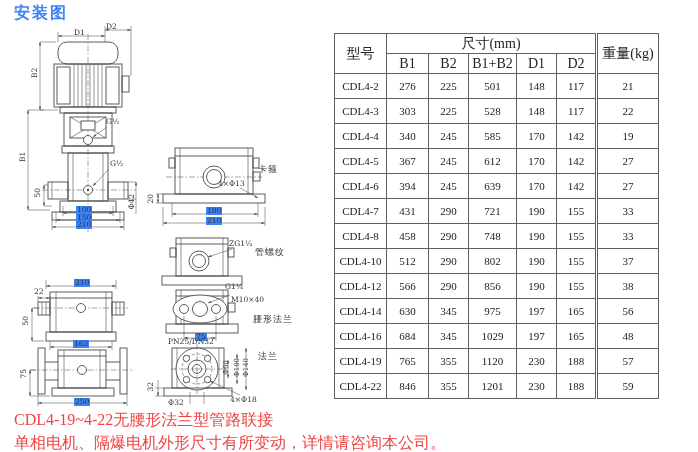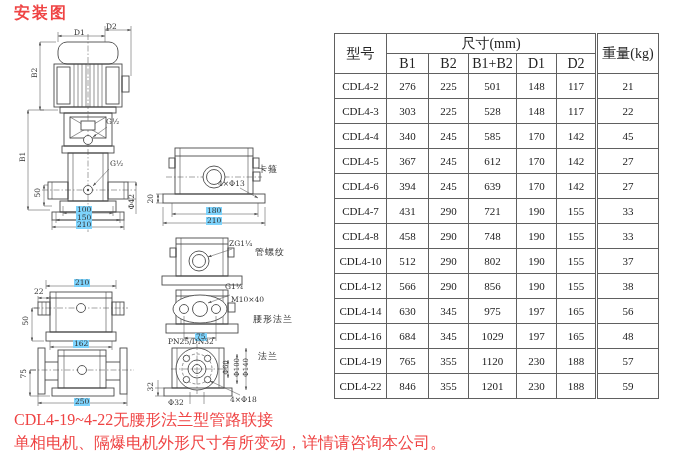--- a/index.html
+++ b/index.html
@@ -1,24 +1,24 @@
 <!DOCTYPE html>
 <html><head>
 <meta charset="utf-8">
 <style>
   html,body{margin:0;padding:0;background:#fff;}
   .page{position:relative;width:698px;height:452px;background:#fff;overflow:hidden;
         font-family:"Liberation Serif",serif;color:#222;}
-  .big-title{position:absolute;margin:0;font:bold 16px "Liberation Sans",sans-serif;color:#ef4444;
+  .big-title{position:absolute;margin:0;font:bold 16px "Liberation Sans",sans-serif;color:#3b82f6;
              letter-spacing:2px;}
   
   .diagram-panel{position:absolute;left:0;top:0;width:332px;height:452px;}
   .drawing-svg{position:absolute;left:0;top:22px;}
   .lbl{position:absolute;font:7.5px "DejaVu Serif",serif;color:#333;white-space:nowrap;line-height:1;}
-  .lbl.bg{background:#7dd3fc;padding:0 1px;}
+  .lbl.bg{background:#3b82f6;padding:0 1px;}
   .rot{transform:rotate(-90deg);transform-origin:center center;}
   .lbl-cn{position:absolute;font:9px "DejaVu Serif",serif;color:#333;letter-spacing:1px;white-space:nowrap;line-height:1;}
   .caption{position:absolute;left:14px;top:409px;font-size:16px;line-height:1.42;color:#ef4444;white-space:nowrap;}
   
   .table-panel{position:absolute;left:334px;top:0;width:364px;height:452px;}
   .dim-table{position:absolute;left:0;top:33px;border-collapse:collapse;border:1.2px solid #555;
              font-family:"Liberation Serif",serif;color:#222;}
   .dim-table th,.dim-table td{border:1px solid #606060;text-align:center;font-weight:normal;padding:0 2px;}
   .dim-table th{font-size:14px;height:19px;}
   .dim-table td{font-size:11px;height:24px;}
@@ -298,21 +298,21 @@
             <td>117</td>
             <td class="wt">22</td>
           </tr>
           <tr>
             <td>CDL4-4</td>
             <td>340</td>
             <td>245</td>
             <td>585</td>
             <td>170</td>
             <td>142</td>
-            <td class="wt">45</td>
+            <td class="wt">19</td>
           </tr>
           <tr>
             <td>CDL4-5</td>
             <td>367</td>
             <td>245</td>
             <td>612</td>
             <td>170</td>
             <td>142</td>
             <td class="wt">27</td>
           </tr>

